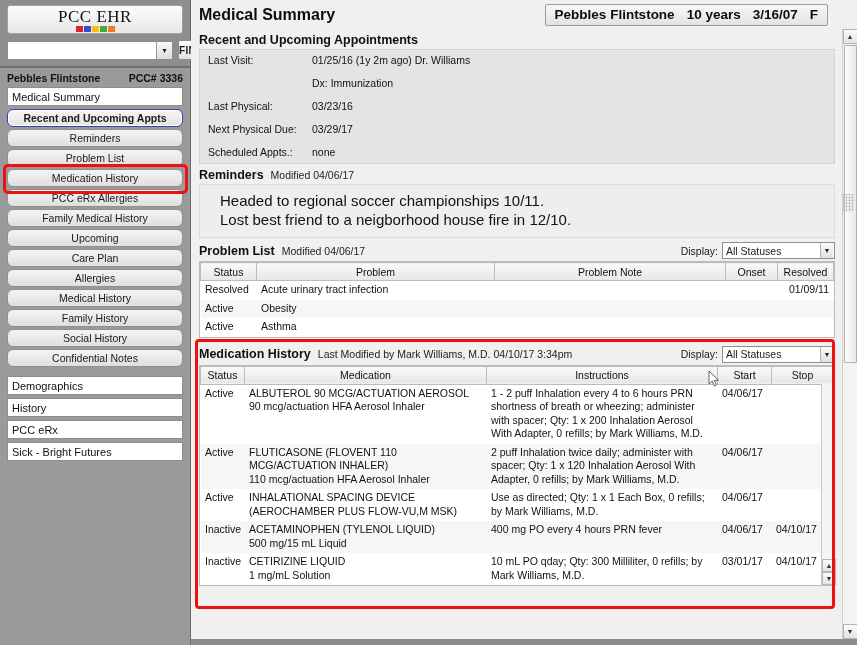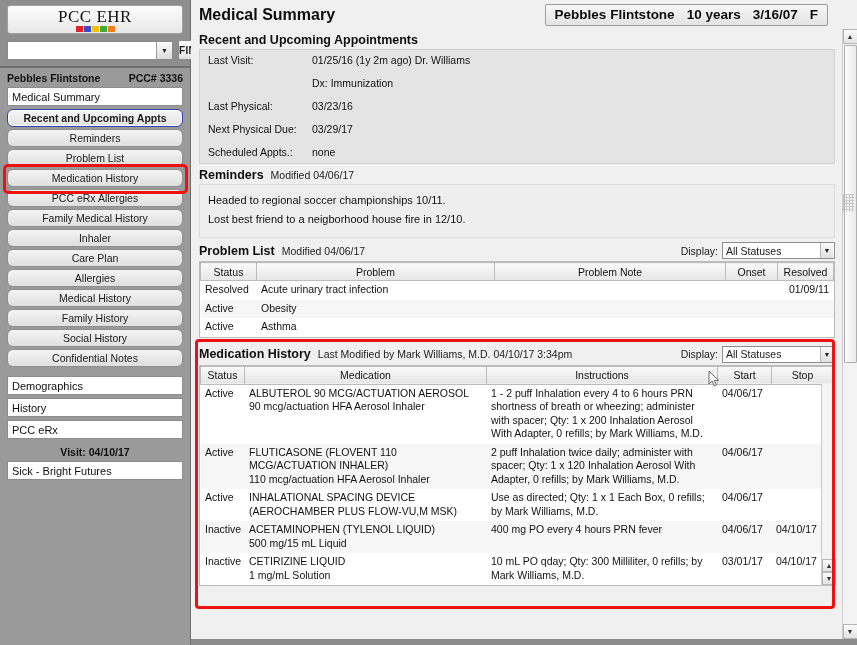--- a/index.html
+++ b/index.html
@@ -293,22 +293,22 @@
     color: #111;
     row-gap: 11px;
   }
   .appt-grid .lbl { color: #111; }
   .appt-grid .val { color: #111; }
   .dx-row { grid-column: 2; }
 
   .rem-box {
     background: #eeeeee;
     border: 1px solid #dcdcdc;
-    padding: 6px 8px 8px 8px;
-    font-size: 11px;
+    padding: 6px 8px 8px 20px;
+    font-size: 15px;
     color: #111;
     line-height: 19px;
     position: relative;
     min-height: 52px;
   }
 
   
   table.grid {
     width: 100%;
     border-collapse: collapse;
@@ -494,21 +494,21 @@
           <div class="sb-btn">
             <span>Medication History</span>
           </div>
           <div class="sb-btn">
             <span>PCC eRx Allergies</span>
           </div>
           <div class="sb-btn">
             <span>Family Medical History</span>
           </div>
           <div class="sb-btn">
-            <span>Inhaler</span>
+            <span>Upcoming</span>
           </div>
           <div class="sb-btn">
             <span>Care Plan</span>
           </div>
           <div class="sb-btn">
             <span>Allergies</span>
           </div>
           <div class="sb-btn">
             <span>Medical History</span>
           </div>
@@ -521,21 +521,20 @@
           <div class="sb-btn">
             <span>Confidential Notes</span>
           </div>
         </div>
       <div class="sb-gap"></div>
       <div id="chart-sections">
           <div class="sb-item-left">Demographics</div>
           <div class="sb-item-left">History</div>
           <div class="sb-item-left">PCC eRx</div>
         </div>
-      <div class="sb-visit">Visit: 04/10/17</div>
       <div id="visit-list">
           <div class="sb-item-left">Sick - Bright Futures</div>
         </div>
     </div>
 
     <div class="hilite-side"></div>
   </div>
 
   <div id="main">
 

